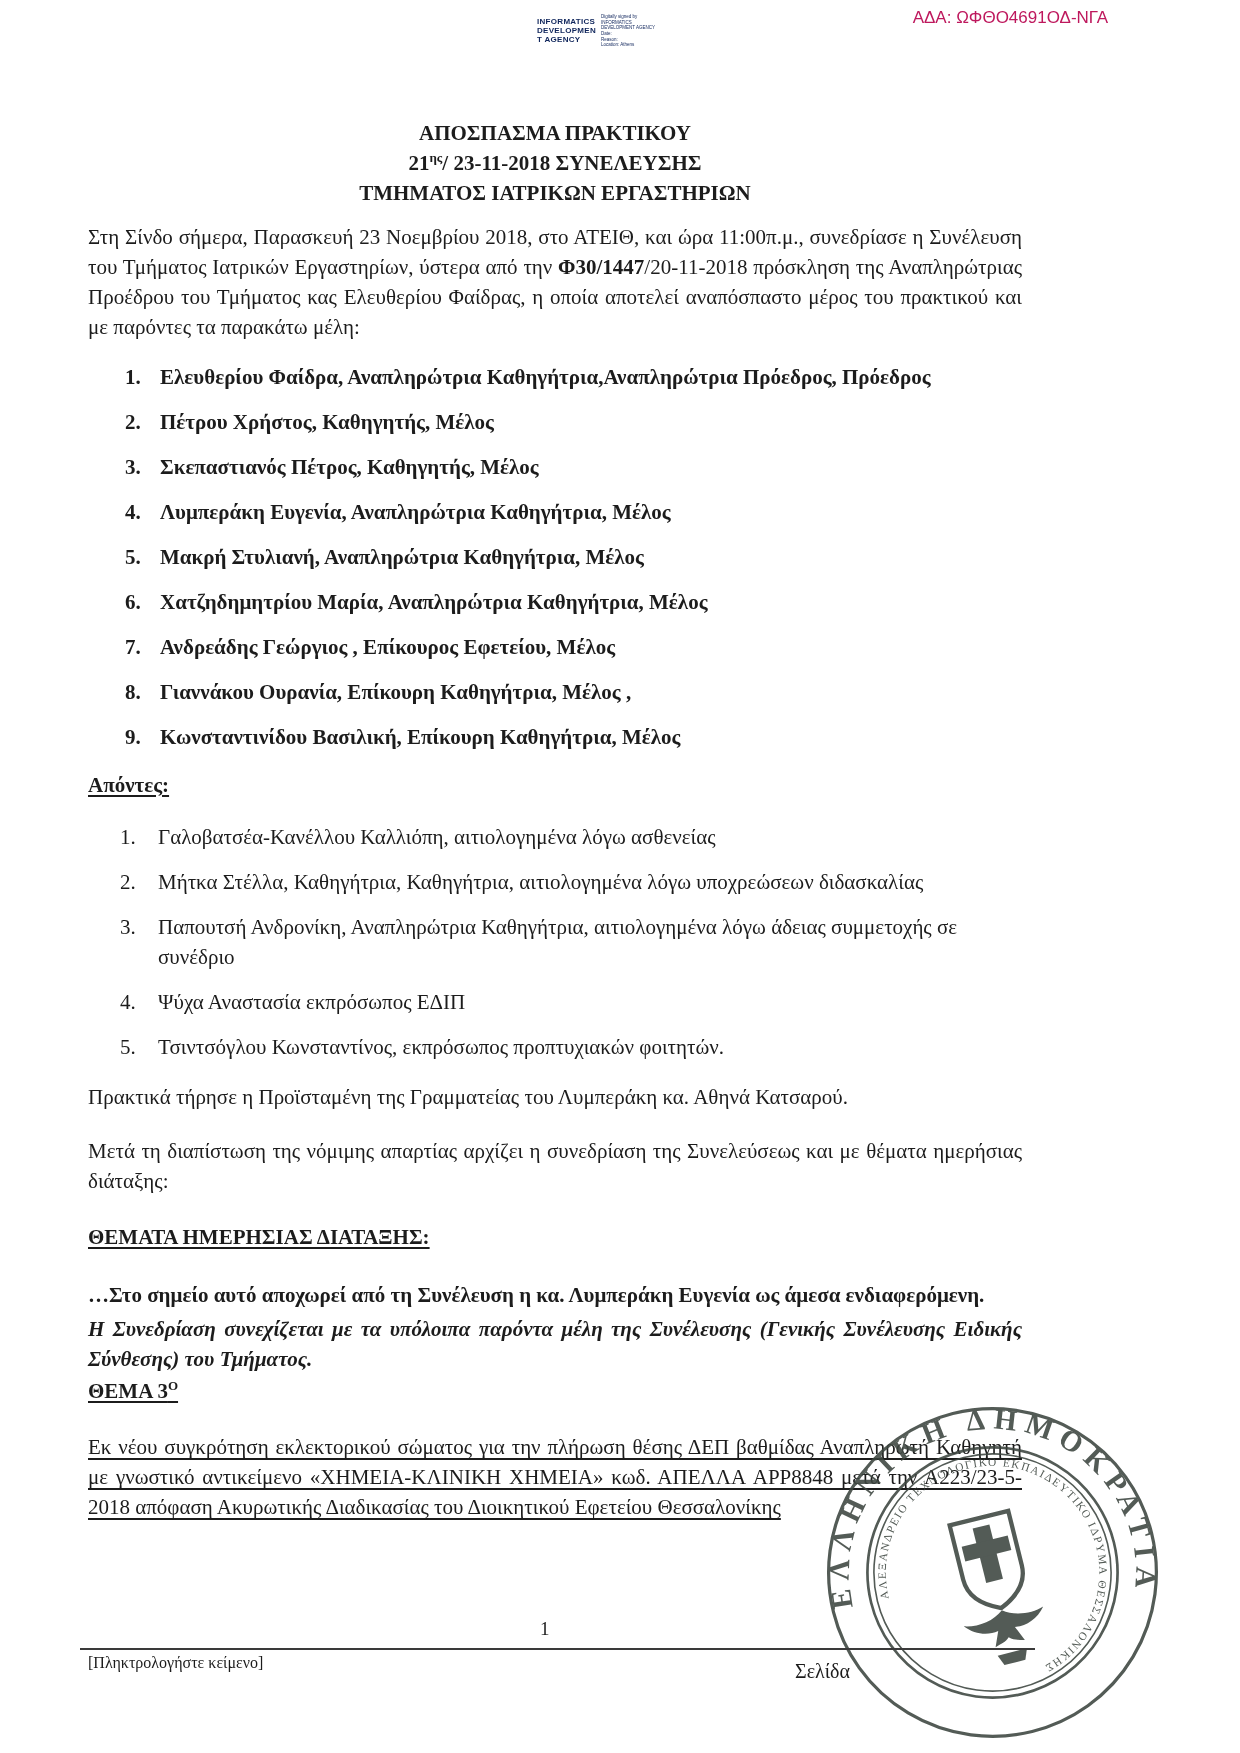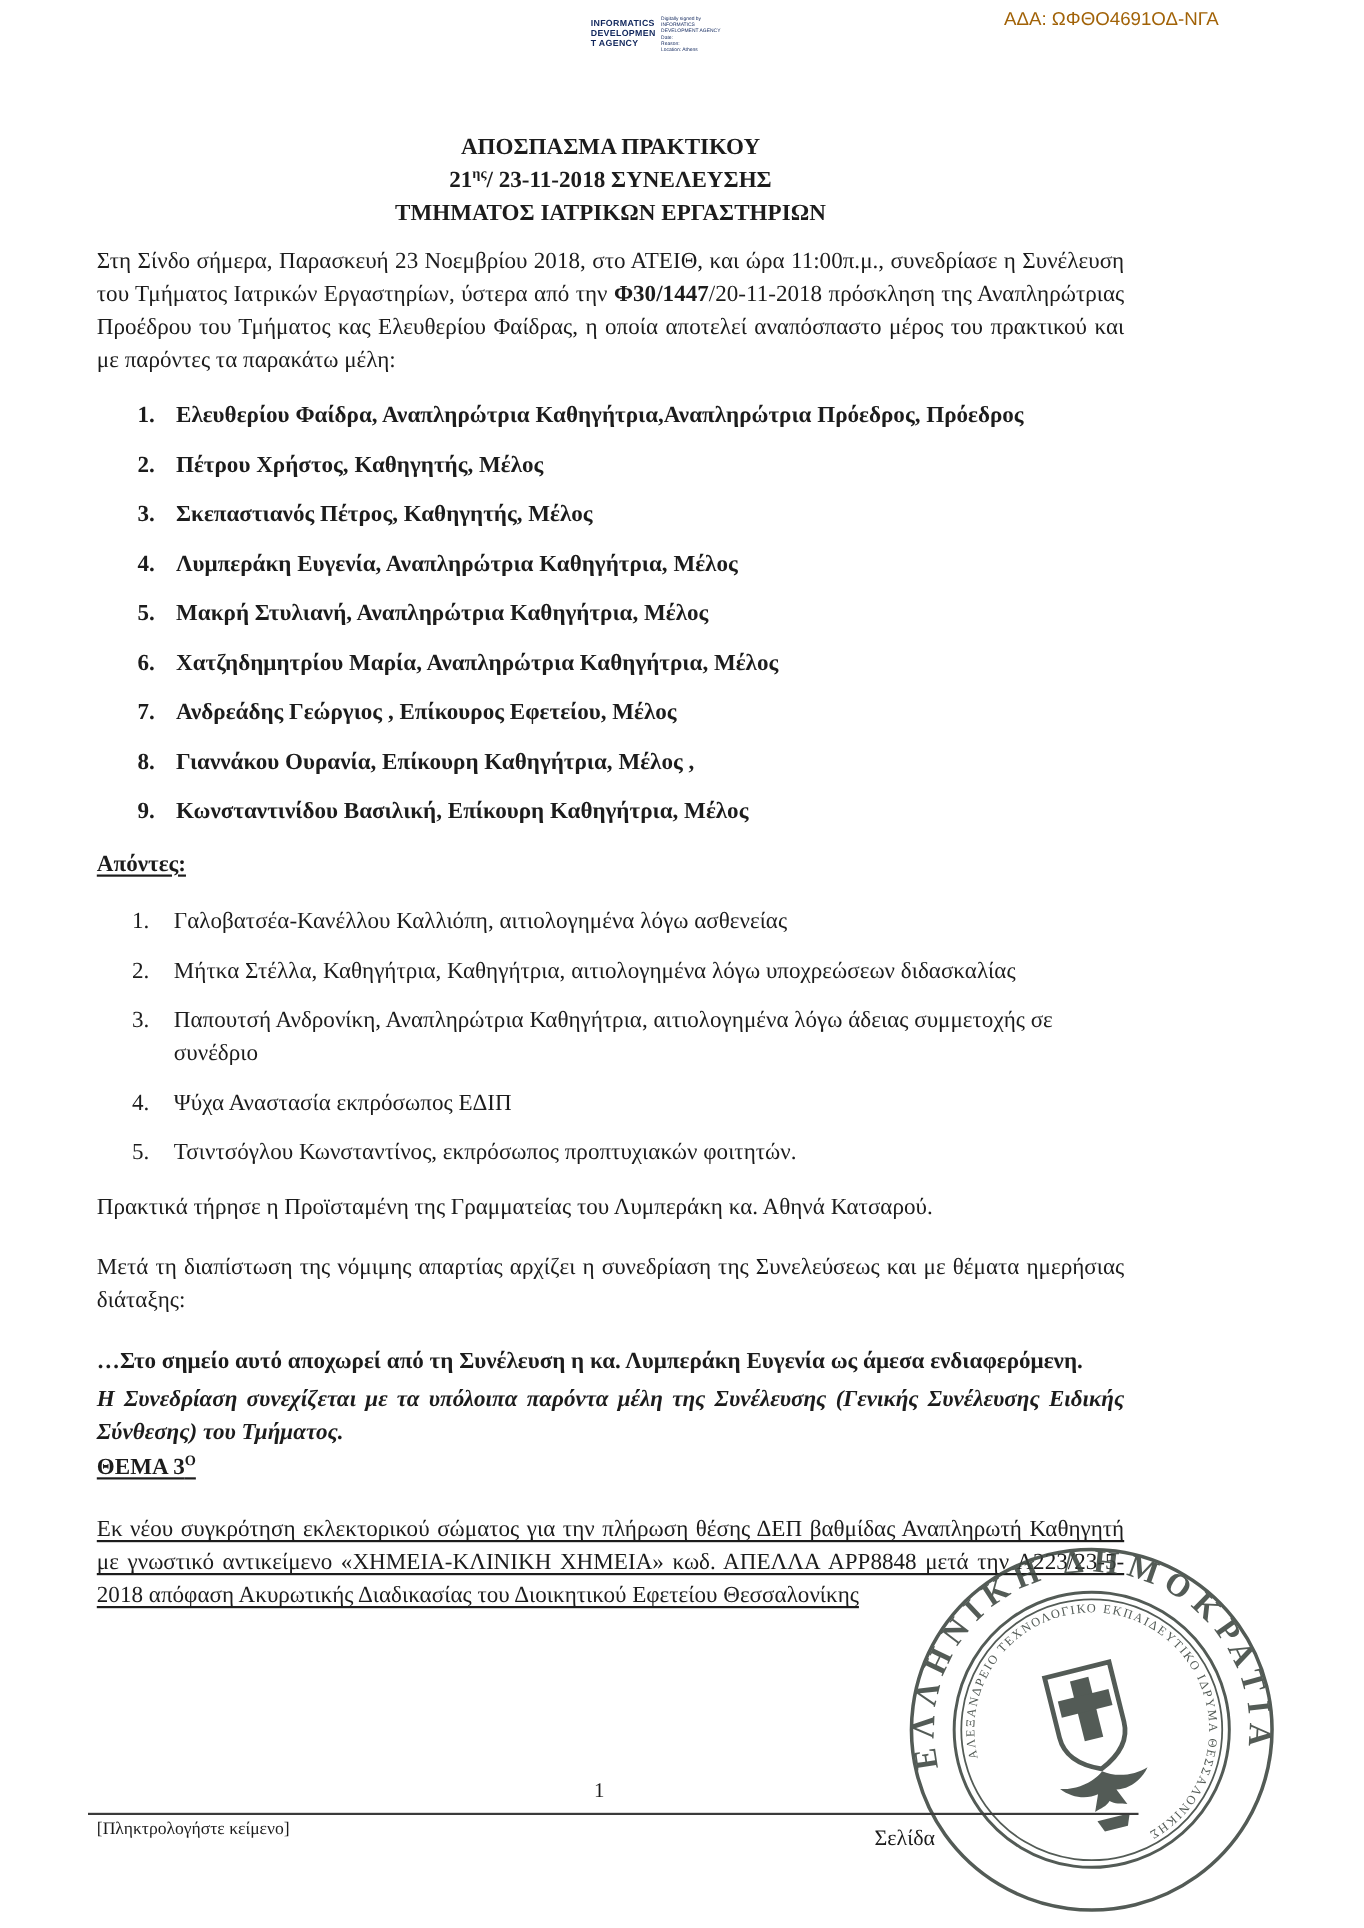--- a/index.html
+++ b/index.html
@@ -9,21 +9,21 @@
     background:#ffffff;
     overflow:hidden;
     font-family:"Liberation Serif", serif;
     color:#1c1c1c;
     margin:0 auto;
   }
   
   .ada{
     position:absolute;top:8px;right:132px;
     font-family:"Liberation Sans", sans-serif;
-    font-size:17px;color:#a16207;white-space:nowrap;
+    font-size:17px;color:#be185d;white-space:nowrap;
   }
   
   .sig-stamp{
     position:absolute;top:14px;left:537px;
     display:flex;gap:5px;align-items:center;
   }
   .sig-agency{
     font-family:"Liberation Sans", sans-serif;
     font-weight:bold;font-size:8px;line-height:1.15;
     color:#10265c;letter-spacing:.3px;
@@ -171,20 +171,21 @@
       <div class="li">
           <span class="num">5.</span>
           <span class="txt">Τσιντσόγλου  Κωνσταντίνος, εκπρόσωπος προπτυχιακών φοιτητών.</span>
         </div>
     </div>
 
     <p class="p-minutes" style="margin:0 0 24px 0;">Πρακτικά τήρησε η Προϊσταμένη της Γραμματείας του Λυμπεράκη κα. Αθηνά Κατσαρού.</p>
 
     <p class="jpara p-quorum" style="margin:0 0 26px 0;">Μετά τη διαπίστωση της νόμιμης απαρτίας αρχίζει η συνεδρίαση της Συνελεύσεως και με θέματα ημερήσιας διάταξης:</p>
 
+    <div class="agenda-heading"><span class="uhead">ΘΕΜΑΤΑ ΗΜΕΡΗΣΙΑΣ ΔΙΑΤΑΞΗΣ:</span></div>
 
     <p class="jpara p-departure" style="margin:0 0 4px 0;">…Στο σημείο αυτό  αποχωρεί από τη Συνέλευση η κα. Λυμπεράκη Ευγενία ως άμεσα ενδιαφερόμενη.</p>
 
     <p class="jpara p-continuation" style="margin:0 0 2px 0;">Η Συνεδρίαση συνεχίζεται με τα υπόλοιπα παρόντα μέλη της Συνέλευσης (Γενικής Συνέλευσης Ειδικής Σύνθεσης) του Τμήματος.</p>
 
     <div><span class="uhead topic-heading"><span>ΘΕΜΑ 3</span><sup>Ο</sup></span></div>
 
     <p class="jpara topic-body" style="margin:0;">Εκ νέου συγκρότηση εκλεκτορικού σώματος  για την πλήρωση θέσης ΔΕΠ βαθμίδας Αναπληρωτή Καθηγητή με γνωστικό αντικείμενο «ΧΗΜΕΙΑ-ΚΛΙΝΙΚΗ ΧΗΜΕΙΑ» κωδ. ΑΠΕΛΛΑ APP8848 μετά την Α223/23-5-2018 απόφαση  Ακυρωτικής Διαδικασίας του Διοικητικού Εφετείου Θεσσαλονίκης</p>
 
   </div>

